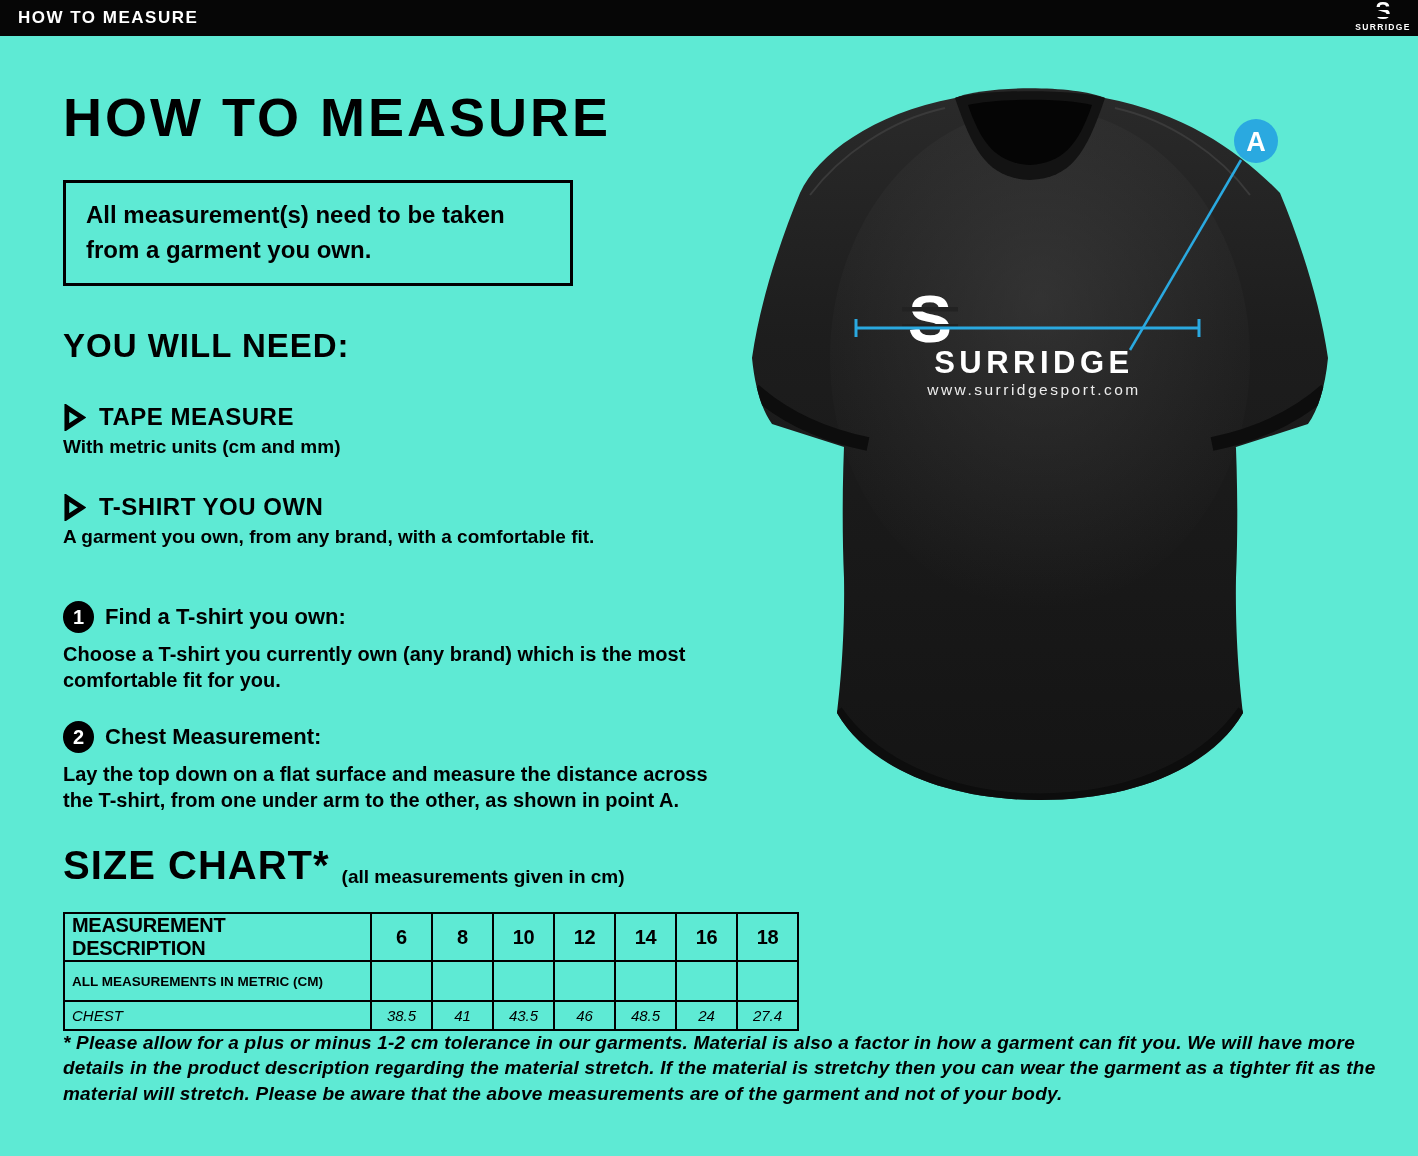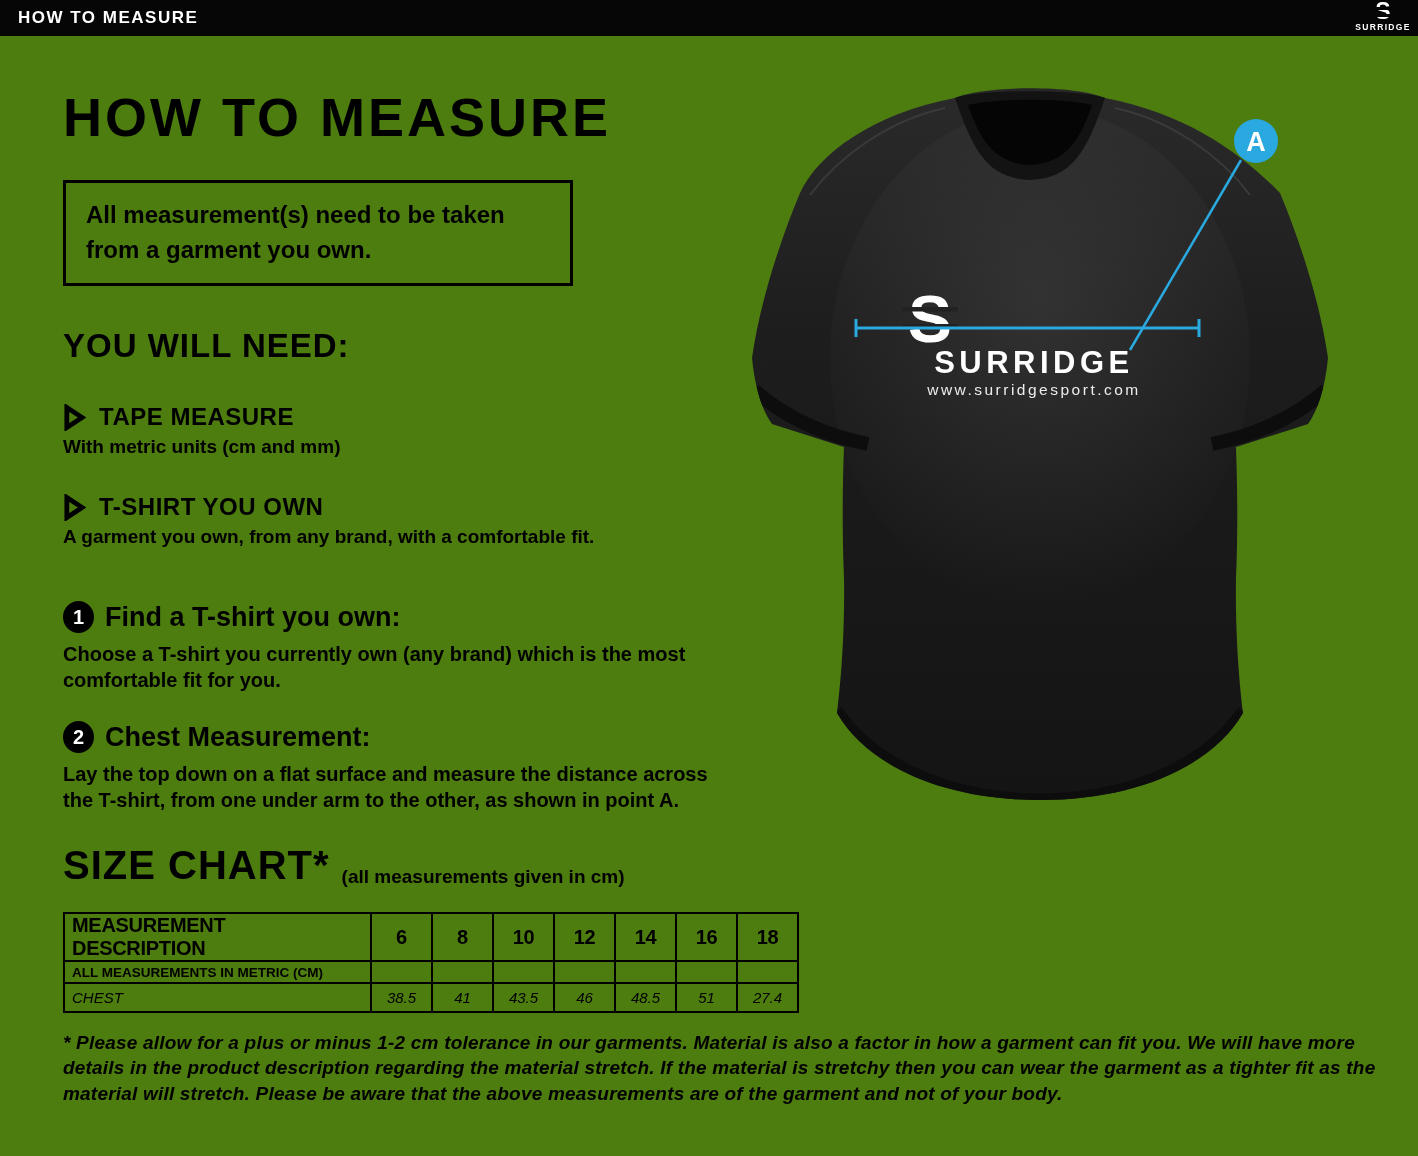--- a/index.html
+++ b/index.html
@@ -1,17 +1,17 @@
 <!DOCTYPE html>
 <html><head>
 <meta charset="utf-8">
 <style>
   * { margin:0; padding:0; box-sizing:border-box; }
   body { background:#fff; font-family:"Liberation Sans", sans-serif; color:#000; }
-  .page { position:relative; width:1418px; height:1156px; background:#4d7c0f; overflow:hidden; }
+  .page { position:relative; width:1418px; height:1156px; background:#5eead4; overflow:hidden; }
 
   
   .topbar { position:absolute; left:0; top:0; width:1418px; height:36px; background:#060606; }
   .topbar-title { position:absolute; left:18px; top:0; line-height:36px; color:#fff;
                   font-size:17px; font-weight:bold; letter-spacing:1.5px; }
   .brandlogo { position:absolute; right:5px; top:0; width:60px; height:36px; text-align:center; cursor:pointer; }
   .brandlogo .s-wrap { position:relative; display:inline-block; line-height:1; }
   .brandlogo .s-glyph { font-size:23px; font-weight:bold; color:#fff; line-height:1; display:block; }
   .brandlogo .slice { position:absolute; left:-2px; right:-2px; height:2.5px; background:#060606; }
   .brandlogo .slice.a { top:7px; } .brandlogo .slice.b { top:14px; }
@@ -31,33 +31,33 @@
   .tri-icon { width:23px; height:27px; flex:0 0 auto; }
   .need-desc { font-size:19px; font-weight:bold; margin-top:5px; }
 
   .step { position:absolute; left:63px; width:690px; }
   .step.s1 { top:601px; }
   .step.s2 { top:721px; }
   .step-title-row { display:flex; align-items:center; gap:11px; }
   .step-num { width:31px; height:32px; border-radius:50%; background:#000; color:#fff;
               display:flex; align-items:center; justify-content:center;
               font-size:20px; font-weight:bold; flex:0 0 auto; }
-  .step-title { font-size:27px; font-weight:bold;text-align:right; }
+  .step-title { font-size:22px; font-weight:bold;text-align:right; }
   .step-desc { font-size:20px; font-weight:bold; line-height:1.28; margin-top:9px; width:665px; }
 
   .sc-head { position:absolute; left:63px; top:843px; display:flex; align-items:flex-end; gap:12px; }
   .sc-title { font-size:40px; font-weight:800; letter-spacing:1px; }
   .sc-sub { font-size:19px; font-weight:bold; }
 
   table.size { position:absolute; left:63px; top:912px; border-collapse:collapse; table-layout:fixed; }
   table.size td, table.size th { border:2px solid #000; padding:0 7px; }
   table.size .c-label { text-align:left; }
   table.size .c-val { text-align:center; padding:0; }
   tr.hdr { height:34px; } tr.hdr th { font-size:20px; font-weight:bold; letter-spacing:-0.3px; }
-  tr.r1 { height:22px; } tr.r1 td.c-label { font-size:13.5px; font-weight:bold; }
+  tr.r1 { height:40px; } tr.r1 td.c-label { font-size:13.5px; font-weight:bold; }
   tr.r2 { height:29px; } tr.r2 td { font-size:15px; font-weight:normal;font-style:italic; }
 
   .footnote { position:absolute; left:63px; top:1030px; width:1336px;
               font-size:19px; font-weight:bold; font-style:italic; line-height:1.33; letter-spacing:0.2px; }
 
   
   .shirt-wrap { position:absolute; left:740px; top:58px; width:600px; height:782px; }
   .shirt-wrap svg { width:100%; height:100%; display:block; }
 </style>
 </head>
@@ -156,21 +156,21 @@
       <td class="c-val"></td>
       <td class="c-val"></td>
     </tr>
     <tr class="r2">
       <td class="c-label">CHEST</td>
       <td class="c-val">38.5</td>
       <td class="c-val">41</td>
       <td class="c-val">43.5</td>
       <td class="c-val">46</td>
       <td class="c-val">48.5</td>
-      <td class="c-val">51</td>
+      <td class="c-val">24</td>
       <td class="c-val">27.4</td>
     </tr>
   </tbody>
     </table>
 
   <div class="footnote">* Please allow for a plus or minus 1-2 cm tolerance in our garments. Material is also a factor in how a garment can fit you. We will have more details in the product description regarding the material stretch.  If the material is stretchy then you can wear the garment as a tighter fit as the material will stretch.  Please be aware that the above measurements are of the garment and not of your body.</div>
 
   <div class="shirt-wrap">
     <svg viewBox="0 0 600 782">
       <defs>

